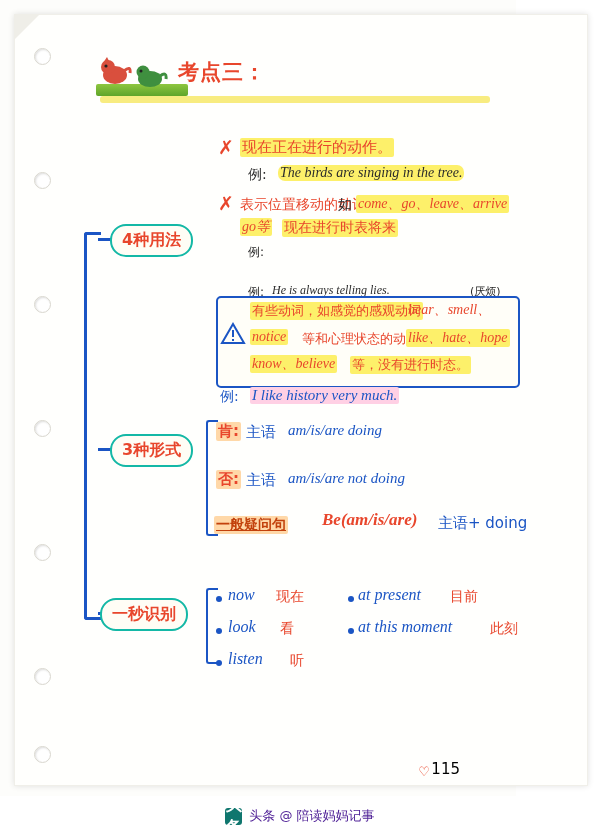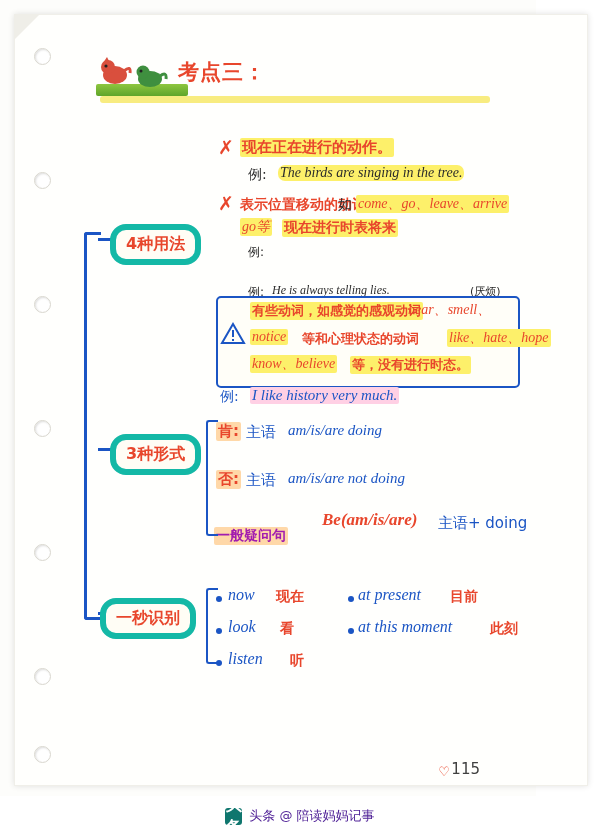--- a/index.html
+++ b/index.html
@@ -6,21 +6,20 @@
   body{
     width:600px;height:836px;
     background:#ffffff;
     font-family:"Liberation Sans", sans-serif;
     overflow:hidden;
     position:relative;
   }
   .page{
     position:absolute;left:0;top:0;width:516px;height:836px;
     background:#fdfdfb;
-    padding-left:20px;
   }
   
   .sheet{
     position:absolute;left:14px;top:14px;width:572px;height:770px;
     background:#fffffd;
     box-shadow:0 0 6px rgba(0,0,0,0.12);
     border:1px solid #f0efe9;
   }
   .hole{
     position:absolute;left:34px;width:15px;height:15px;border-radius:50%;
@@ -55,29 +54,29 @@
   
   .bracket{
     position:absolute;left:84px;top:232px;width:14px;height:382px;
     border-left:3px solid #1b55c4;border-top:3px solid #1b55c4;border-bottom:3px solid #1b55c4;
     border-radius:3px 0 0 3px;
   }
   .branch{position:absolute;background:#1b55c4;height:3px;}
 
   .tag{
     position:absolute;
-    border:6px solid #14b8a6;border-radius:16px;
+    border:2px solid #14b8a6;border-radius:16px;
     color:#e8462c;font-weight:bold;font-size:16px;
     padding:4px 10px;background:#fffdf5;
     font-family:"DejaVu Sans", sans-serif;
     white-space:nowrap;
   }
 
   .txt{position:absolute;font-family:"DejaVu Sans", sans-serif;white-space:nowrap;}
-  .cn{color:#e8462c;font-weight:bold;}
+  .cn{color:#e8462c;}
   .blue{color:#1b55c4;}
   .blk{color:#2b2b2b;}
   .en{font-family:"Liberation Serif", serif;font-style:italic;}
   .hl-y{background:#fdf06a;padding:0 2px;border-radius:2px;}
   .hl-p{background:#ffd0e4;padding:0 2px;border-radius:2px;}
   .hl-o{background:#ffd8a8;padding:0 2px;border-radius:2px;}
 
   .xmark{
     position:absolute;color:#e8462c;font-size:19px;font-weight:bold;
     font-family:"DejaVu Sans", sans-serif;
@@ -89,21 +88,21 @@
 
   .dot{
     position:absolute;width:6px;height:6px;border-radius:50%;background:#1b55c4;
   }
   .subbracket{
     position:absolute;border-left:2px solid #1b55c4;border-top:2px solid #1b55c4;
     border-bottom:2px solid #1b55c4;border-radius:3px 0 0 3px;
   }
 
   .pagenum{
-    position:absolute;right:56px;bottom:58px;color:#404040;font-size:15px;
+    position:absolute;right:56px;bottom:58px;color:#000000;font-size:15px;
     font-family:"DejaVu Sans", sans-serif;
   }
   .heart{position:absolute;right:86px;bottom:57px;color:#e8462c;font-size:13px;}
 
   .footer{
     position:absolute;left:0;bottom:0;width:600px;height:40px;
     background:#ffffff;display:flex;align-items:center;justify-content:center;
   }
   .footer-inner{display:flex;align-items:center;gap:7px;}
   .tt-logo{
@@ -180,35 +179,35 @@
     <svg width="26" height="23" viewBox="0 0 26 23">
       <path d="M13 2 L24 21 L2 21 Z" fill="none" stroke="#1b55c4" stroke-width="2"></path>
       <rect x="12" y="8" width="2" height="7" fill="#1b55c4"></rect>
       <rect x="12" y="17" width="2" height="2" fill="#1b55c4"></rect>
     </svg>
   </div>
   <div class="txt cn hl-y" style="left:250px;top:302px;font-size:13px;">有些动词，如感觉的感观动词</div>
   <div class="txt en" style="left:408px;top:301px;font-size:14px;color:#e8462c;">hear、smell、</div>
   <div class="txt en hl-y" style="left:250px;top:329px;font-size:14px;color:#e8462c;">notice</div>
   <div class="txt cn" style="left:302px;top:330px;font-size:13px;">等和心理状态的动词</div>
-  <div class="txt en hl-y" style="left:406px;top:329px;font-size:14px;color:#e8462c;margin-left:41px;">like、hate、hope</div>
+  <div class="txt en hl-y" style="left:406px;top:329px;font-size:14px;color:#e8462c;">like、hate、hope</div>
   <div class="txt en hl-y" style="left:250px;top:355px;font-size:14px;color:#e8462c;">know、believe</div>
   <div class="txt cn hl-y" style="left:350px;top:356px;font-size:13px;">等，没有进行时态。</div>
   <div class="txt blue" style="left:220px;top:388px;font-size:14px;">例:</div>
   <div class="txt blue en hl-p" style="left:250px;top:387px;font-size:15px;font-style:italic;">I like history very much.</div>
 
   <div class="txt hl-o" style="left:216px;top:422px;font-size:15px;color:#e8462c;font-weight:bold;">肯:</div>
   <div class="txt blue" style="left:246px;top:423px;font-size:15px;">主语</div>
   <div class="txt en" style="left:288px;top:422px;font-size:15px;color:#1b55c4;">am/is/are  doing</div>
 
   <div class="txt hl-o" style="left:216px;top:470px;font-size:15px;color:#e8462c;font-weight:bold;">否:</div>
   <div class="txt blue" style="left:246px;top:471px;font-size:15px;">主语</div>
   <div class="txt en" style="left:288px;top:470px;font-size:15px;color:#1b55c4;">am/is/are  not doing</div>
 
-  <div class="txt hl-o" style="left:214px;top:527px;font-size:14px;color:#a21caf;font-weight:bold;">一般疑问句</div>
+  <div class="txt hl-o" style="left:214px;top:516px;font-size:14px;color:#c2410c;font-weight:bold;text-decoration:underline;">一般疑问句</div>
   <div class="txt en" style="left:322px;top:510px;font-size:17px;color:#e8462c;font-weight:bold;">Be(am/is/are)</div>
   <div class="txt blue" style="left:438px;top:514px;font-size:15px;">主语+ doing</div>
 
   <div class="subbracket" style="left:206px;top:420px;width:10px;height:112px;"></div>
 
   <div class="subbracket" style="left:206px;top:588px;width:10px;height:72px;"></div>
   <div class="dot" style="left:216px;top:596px;"></div>
   <div class="txt blue en" style="left:228px;top:586px;font-size:16px;">now</div>
   <div class="txt cn" style="left:276px;top:588px;font-size:14px;">现在</div>
 

